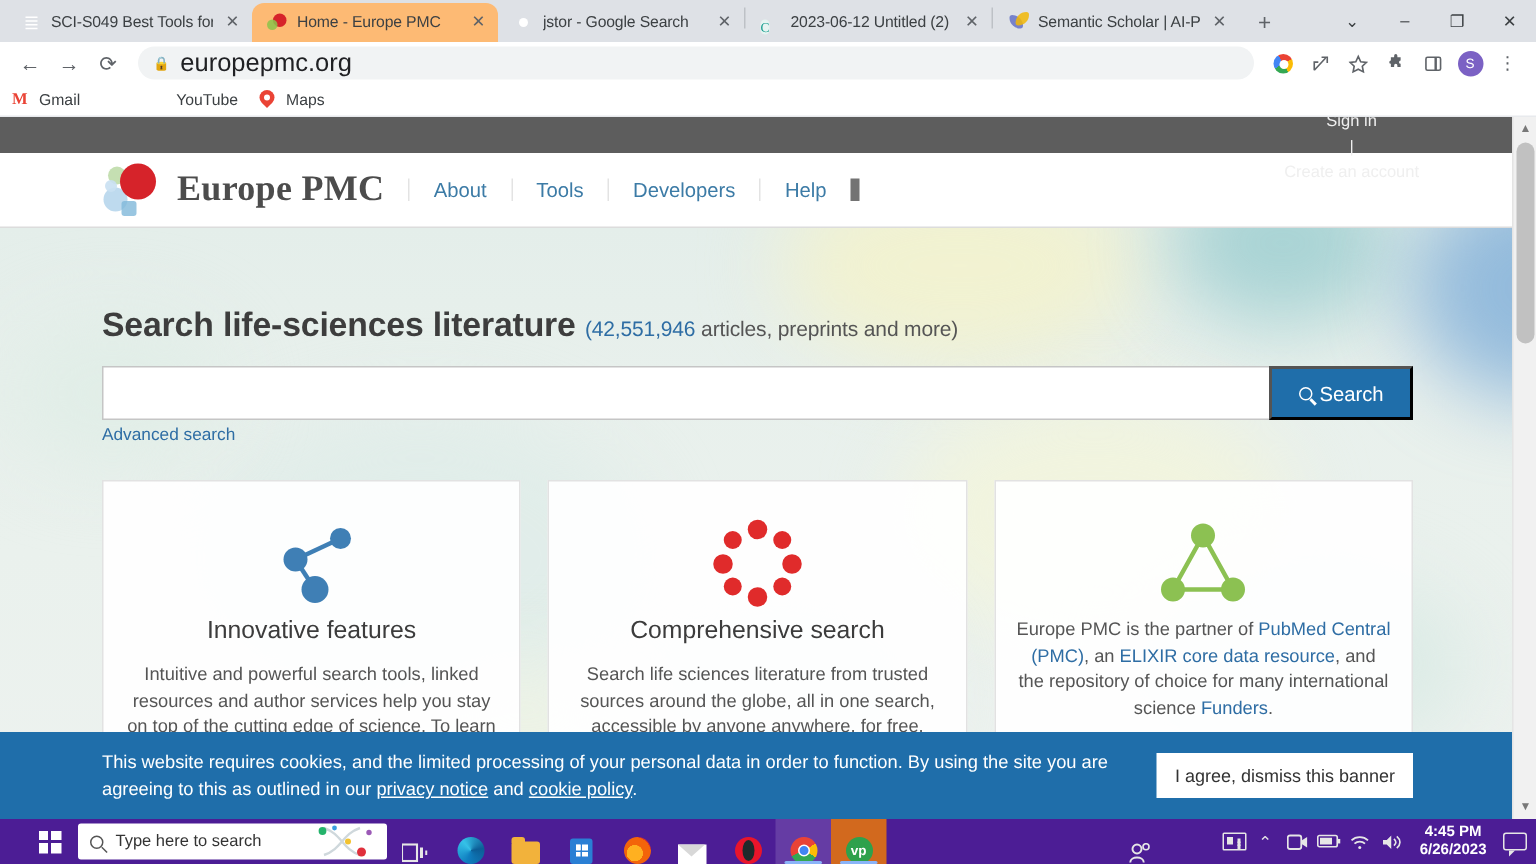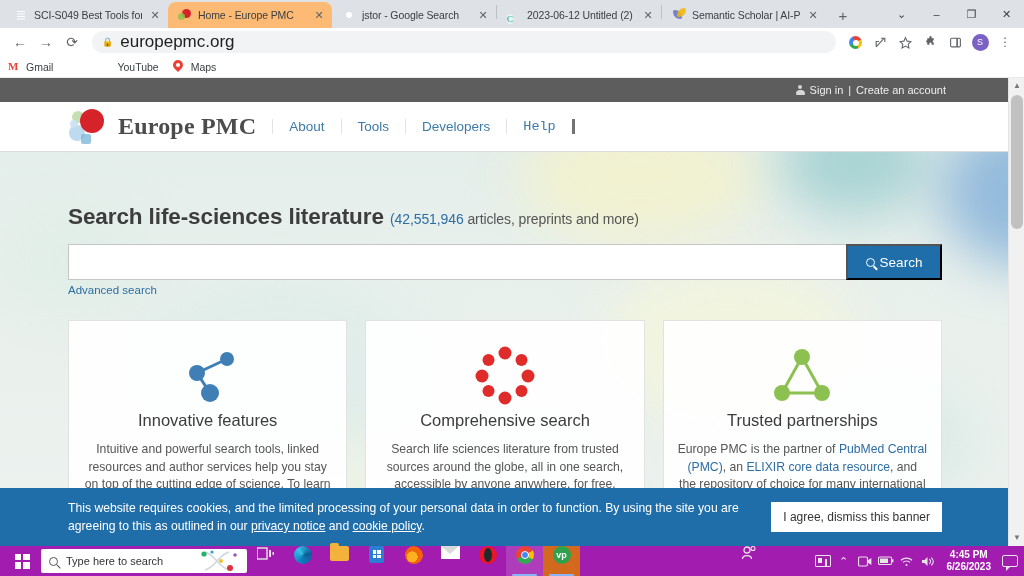--- a/index.html
+++ b/index.html
@@ -114,21 +114,21 @@
     position: relative; width: 1024px; height: 468px; overflow: hidden;
     background: #fff;
   }
   .pagearea { width: 1008px; height: 468px; position: relative; overflow: hidden; }
 
   
   .utilbar {
     height: 24px; background: #5d5d5d; display: flex; align-items: center;
     justify-content: flex-end; padding-right: 62px;
   }
-  .utilbar .uinner { display: flex; align-items: center; gap: 5px; font-size: 11px; color: #efefef; }
+  .utilbar .uinner { display: flex; align-items: center; gap: 5px; font-size: 11px; color: #efefef; flex-direction: column; }
   .person-icon {
     width: 9px; height: 11px; position: relative; display: inline-block;
   }
   .person-icon:before { content:""; position:absolute; left:2.2px; top:0; width:4.5px; height:4.5px; border-radius:50%; background:#d7d7d7; }
   .person-icon:after { content:""; position:absolute; left:0; top:5.2px; width:9px; height:5.5px; border-radius:4px 4px 1px 1px; background:#d7d7d7; }
   .utilbar a { color: #efefef; text-decoration: none; }
 
   
   .mainnav {
     height: 50px; background: #fff; display: flex; align-items: stretch;
@@ -138,21 +138,21 @@
   .logo-mark { width: 42px; height: 40px; position: relative; }
   .logo-text {
     font-family: "Liberation Serif", serif; font-size: 24px; font-weight: bold;
     color: #4c4c4c; letter-spacing: .2px;
   }
   .navlinks { display: flex; align-items: center; }
   .navlink {
     display: flex; align-items: center; padding: 0 16px; font-size: 13.5px;
     color: #3c7ba6; border-left: 1px solid #e3e3e3; text-decoration: none;
   }
-  .navlink:last-child { border-right: 3px solid #737373; font-family: Liberation Mono, monospace; }
+  .navlink:last-child { border-right: 6px solid #737373; }
   .plus-link {
     margin-left: auto; display: flex; align-items: center; padding-right: 66px;
     font-size: 13.5px; color: #2b6ca3; text-decoration: none;
   }
 
   
   .hero {
     position: relative; height: 394px; overflow: hidden;
     background: linear-gradient(180deg,#e4eeea 0%,#e8f0ec 25%,#eaf1ed 55%,#edf2ef 100%);
   }
@@ -229,37 +229,37 @@
     line-height: 16px; text-align: center;
   }
   .pscroll .arr.bot { position: absolute; bottom: 0; }
   .pscroll .thumb {
     position: absolute; top: 17px; left: 2px; width: 12px; height: 134px;
     background: #c1c1c1; border-radius: 6px;
   }
 
   
   .taskbar {
-    height: 30px; width: 1024px; background: #a21caf;
-    display: flex; align-items: center; padding-left: 3px;
+    height: 30px; width: 1024px; background: #4c1d95;
+    display: flex; align-items: center; padding-left: 14px;
   }
   .startbtn { width: 38px; height: 30px; display: flex; align-items: center; justify-content: center; }
   .winlogo { width: 15px; height: 15px; display: grid; grid-template-columns: 1fr 1fr; grid-gap: 1.6px; }
   .winlogo span { background: #ffffff; display: block; }
   .tsearch {
     width: 206px; height: 24px; background: #ffffff; border-radius: 2px;
     display: flex; align-items: center; gap: 8px; padding: 0 8px;
     position: relative; overflow: hidden;
   }
   .tsearch .tmag { width: 9px; height: 9px; border: 1.4px solid #555; border-radius: 50%; position: relative; }
   .tsearch .tmag:after { content:""; position:absolute; right:-4px; bottom:-3px; width:5px; height:1.4px; background:#555; transform: rotate(45deg); }
   .tsearch .tph { font-size: 11px; color: #333; }
   .dna { position: absolute; right: 4px; top: 1px; width: 44px; height: 22px; }
   .tbtn {
-    width: 37px; height: 30px; display: flex; align-items: flex-start; justify-content: center;
+    width: 37px; height: 30px; display: flex; align-items: flex-end; justify-content: center;
     position: relative;
   }
   .tbtn.run:after {
     content:""; position: absolute; bottom: 0; left: 6px; right: 6px; height: 2px;
     background: #8ab4f8; border-radius: 1px;
   }
   .tbtn.active { background: rgba(255,255,255,.14); }
   .tray { margin-left: auto; display: flex; align-items: center; gap: 5px; padding-right: 6px; }
   .trayico { color: #e6e6e6; font-size: 11px; display: flex; align-items: center; justify-content: center; min-width: 16px; }
   .clock { color: #fff; font-size: 10px; line-height: 12px; text-align: center; padding: 0 6px; font-weight: bold; }
@@ -487,21 +487,20 @@
 
             <div class="card">
               <div class="card-ico">
                 <svg width="64" height="56" viewBox="0 0 64 56">
                   <polygon points="32,10 12,46 52,46" fill="none" stroke="#8cc152" stroke-width="3"></polygon>
                   <circle cx="32" cy="10" r="8" fill="#8cc152"></circle>
                   <circle cx="12" cy="46" r="8" fill="#8cc152"></circle>
                   <circle cx="52" cy="46" r="8" fill="#8cc152"></circle>
                 </svg>
               </div>
-              <div class="card-title">Trusted partnerships</div>
               <div class="card-body"><span>Europe PMC is the partner of </span><a href="#">PubMed Central (PMC)</a><span>, an </span><a href="#">ELIXIR core data resource</a><span>, and the repository of choice for many international science </span><a href="#">Funders</a><span>.</span></div>
             </div>
 
           </div>
         </div>
       </div>
 
       <div class="cookiebar">
         <div class="cookietext"><span>This website requires cookies, and the limited processing of your personal data in order to function. By using the site you are agreeing to this as outlined in our </span><a href="#">privacy notice</a><span> and </span><a href="#">cookie policy</a><span>.</span></div>
         <button class="cookiebtn">I agree, dismiss this banner</button>

